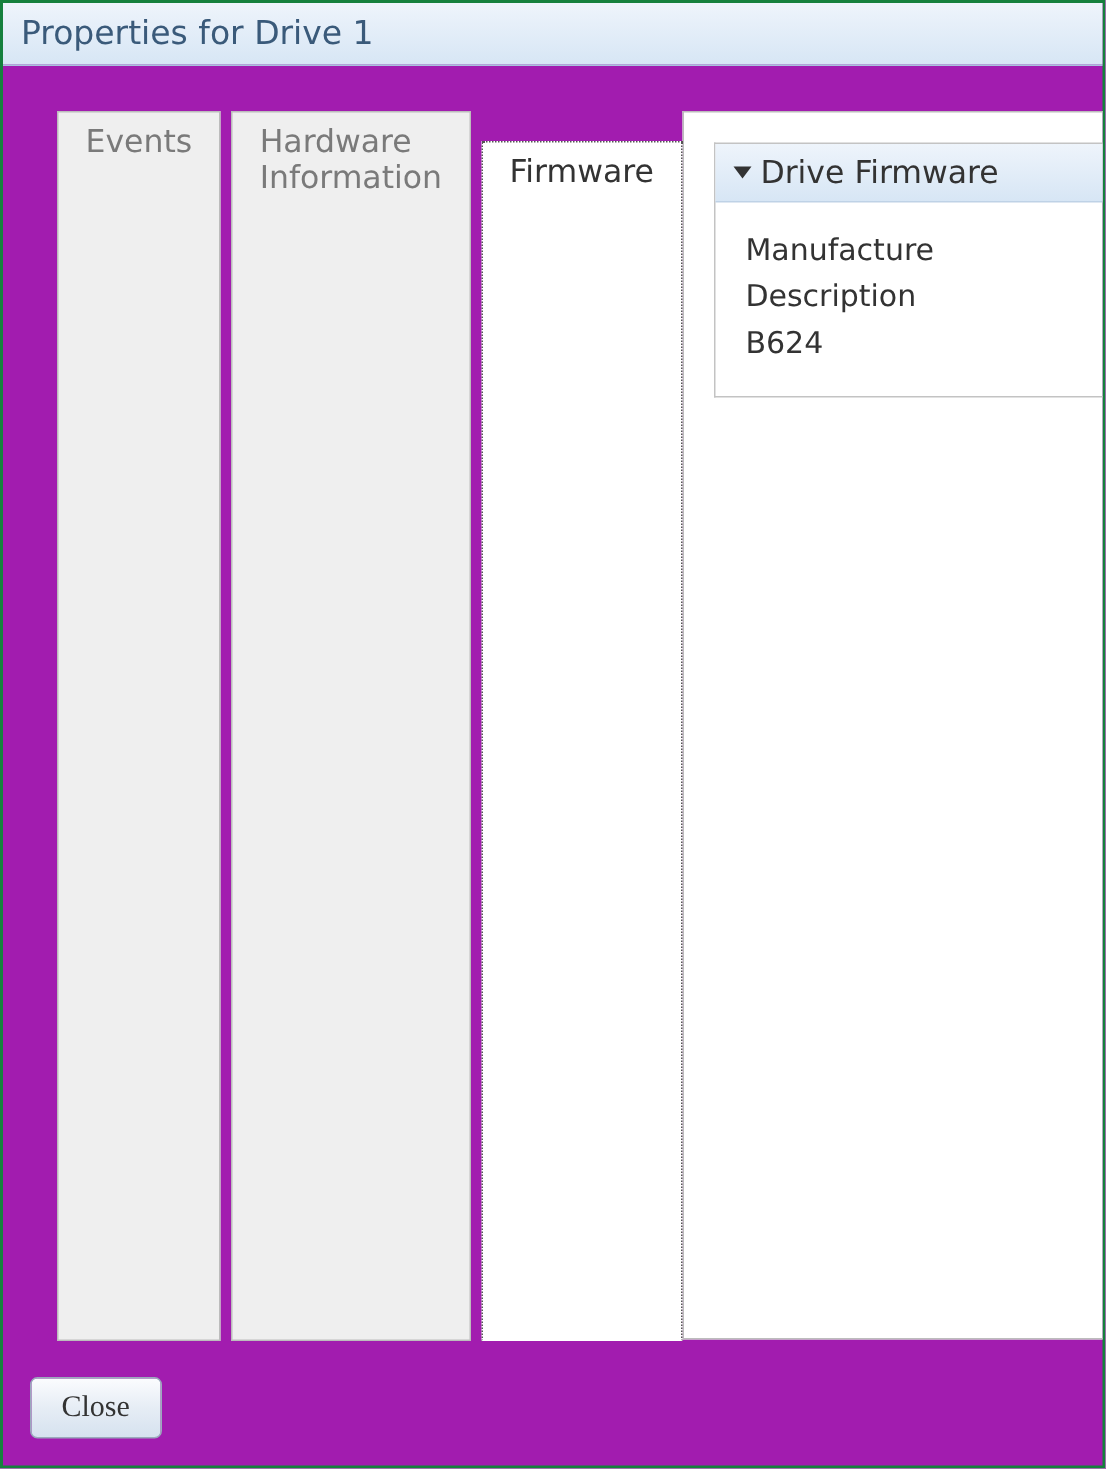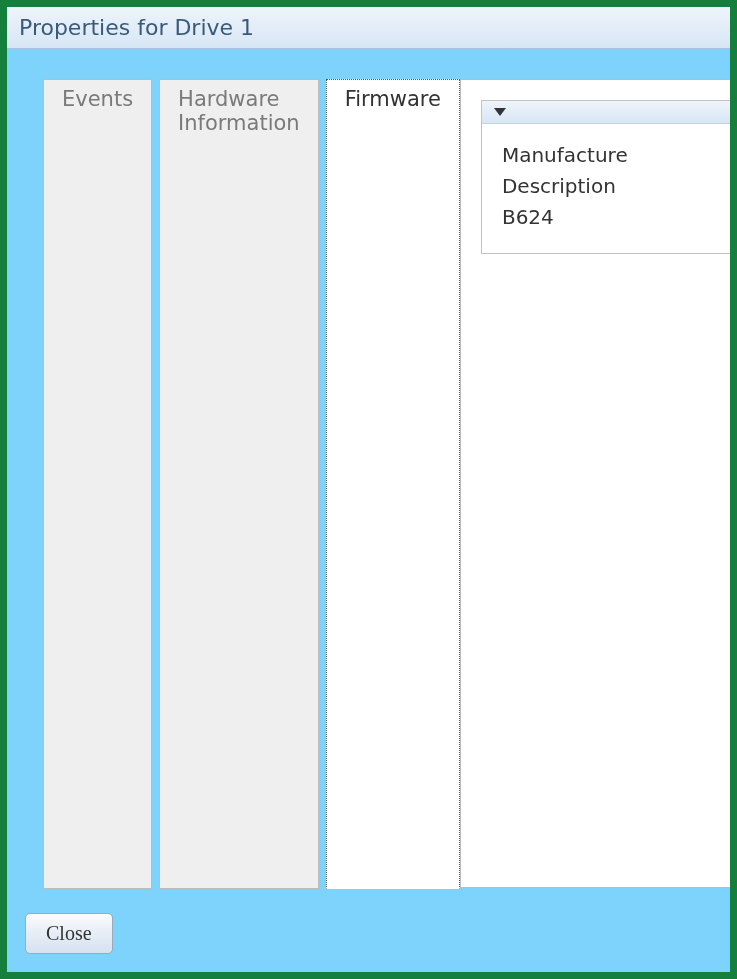--- a/index.html
+++ b/index.html
@@ -5,24 +5,24 @@
     * { box-sizing: border-box; margin: 0; padding: 0; }
     body {
       font-family: "DejaVu Sans", "Liberation Sans", Arial, sans-serif;
       font-size: 20px;
       background: #fff;
       color: #333;
     }
     .dialog {
       width: 737px;
       height: 979px;
-      border: 7px solid #15803d;
+      border: 2px solid #15803d;
       display: flex;
       flex-direction: column;
-      background: #7dd3fc;
+      background: #a21caf;
     }
     .title-bar {
       background: linear-gradient(to bottom, #eef4fb 0%, #d7e6f5 100%);
       border-bottom: 1px solid #a9c3de;
       padding: 8px 12px;
       font-size: 22px;
       color: #3a5a7a;
     }
     .content {
       flex: 1;
@@ -47,20 +47,21 @@
       cursor: pointer;
       margin-bottom: -1px;
     }
     .tab.active {
       background: #fff;
       color: #333;
       border: 1px dotted #555;
       border-bottom: 1px solid #fff;
       position: relative;
       z-index: 3;
+      margin-top: 20px;
     }
     .tab-panel {
       flex: 1;
       border: 1px solid #bcbcbc;
       border-right: none;
       background: #fff;
       padding: 20px 0 20px 20px;
       display: flex;
       flex-direction: column;
       position: relative;
@@ -135,20 +136,21 @@
       <div class="tab active">
         <span>Firmware</span>
       </div>
     </div>
 
     <div class="tab-panel">
 
       <div class="section-box">
         <div class="section-header">
           <span class="caret"></span>
+          <span>Drive Firmware</span>
         </div>
         <div class="section-body">
 
           <div class="prop-row">
             <div class="prop-label">Manufacture</div>
             <div class="prop-value"></div>
           </div>
           <div class="prop-row">
             <div class="prop-label">Description</div>
             <div class="prop-value"></div>

